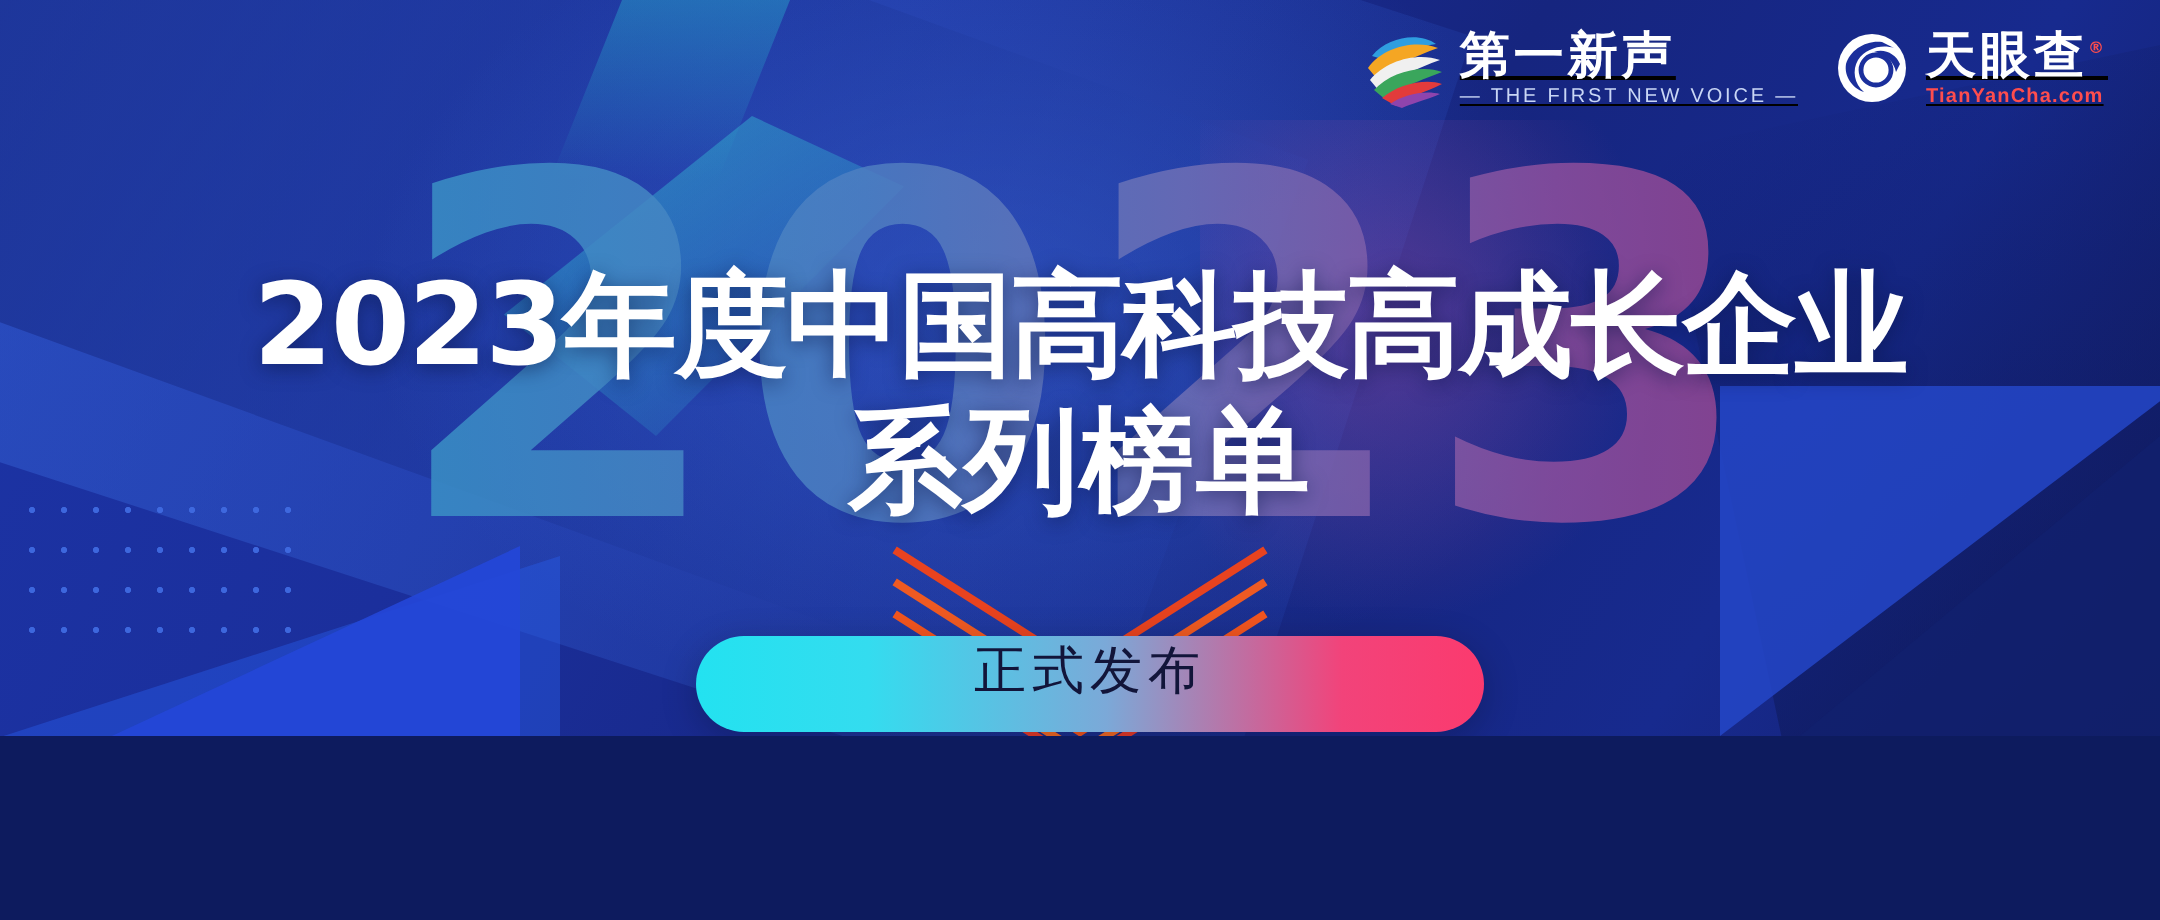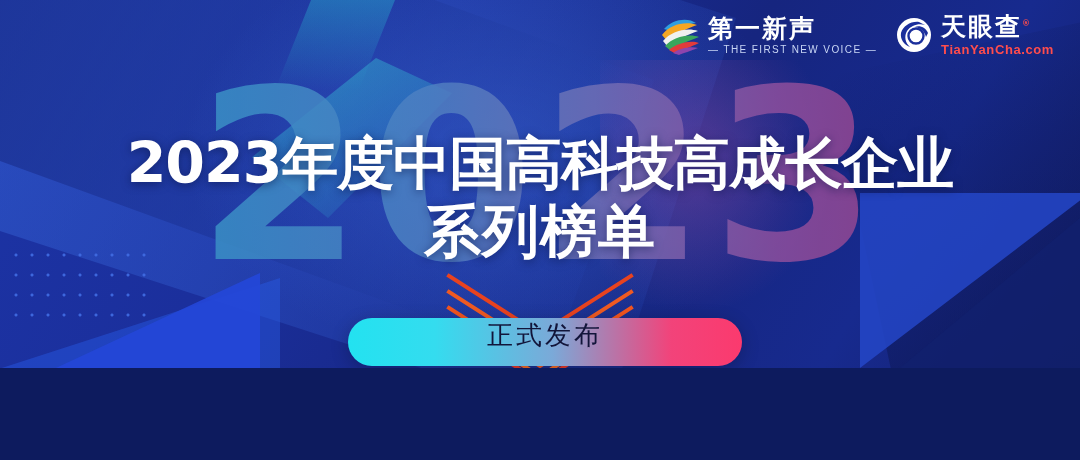--- a/index.html
+++ b/index.html
@@ -144,41 +144,42 @@
   }
   .chevrons svg { display: block; }
 
   
   .logo-bar {
     position: absolute;
     right: 26px; top: 14px;
     display: flex;
     align-items: center;
     gap: 18px;
+    text-decoration: underline;
   }
   .logo { display: flex; align-items: center; gap: 8px; }
   .logo-mark { flex: none; }
   .logo-text-block { display: flex; flex-direction: column; line-height: 1; }
   .logo-cn {
     color: #ffffff;
     font-size: 25px;
     font-weight: 700;
     letter-spacing: 2px;
     font-family: "DejaVu Sans", "Liberation Sans", sans-serif;
   }
   .logo-sub {
     color: #c9d6f5;
     font-size: 10px;
     letter-spacing: 1.4px;
     margin-top: 4px;
     white-space: nowrap;
   }
   .logo-sub-red {
     color: #ff4d4d;
-    font-size: 13px;
+    font-size: 10px;
     font-weight: 700;
     letter-spacing: 0.6px;
     margin-top: 4px;
     white-space: nowrap;
   }
   .tm {
     color: #ff4d4d;
     font-size: 8px;
     vertical-align: super;
   }

